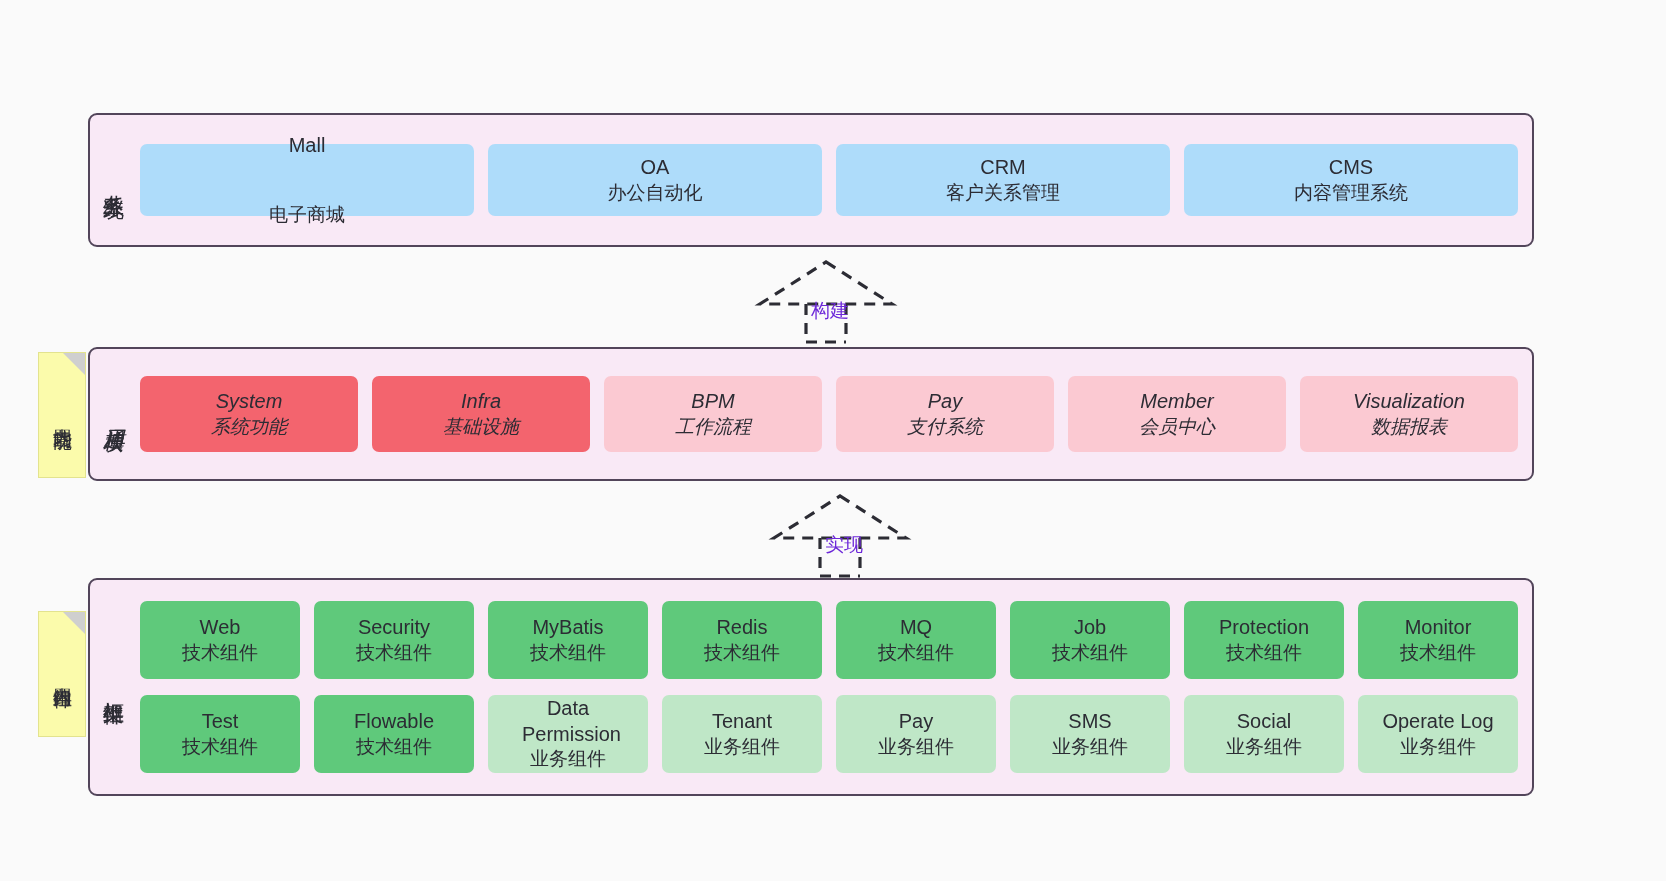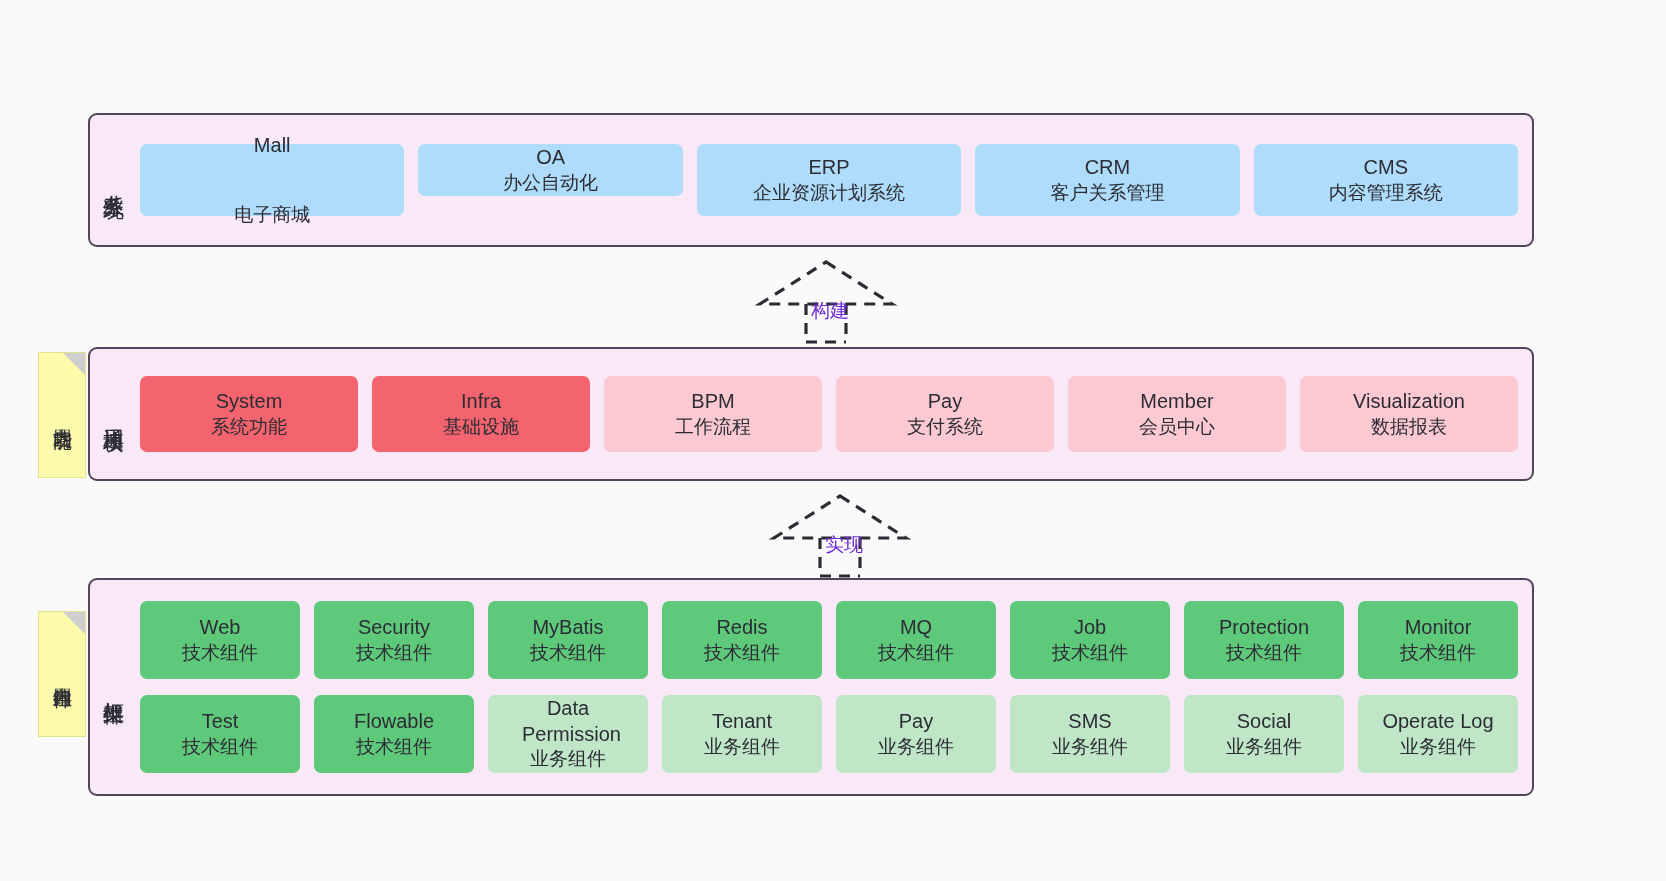--- a/index.html
+++ b/index.html
@@ -111,27 +111,23 @@
 <div class="canvas">
 
   <div class="layer" id="layer-0" style="left:88px; top:113px; width:1446px; height:134px;">
     <div class="layer-title">业务系统</div>
     <div class="layer-body">
       <div class="row">
         <div class="cell c-blue" style="height:72px;gap:44px;">
           <span class="c-title">Mall</span>
           <span class="c-sub">电子商城</span>
         </div>
-        <div class="cell c-blue" style="height:52px;">
+        <div class="cell c-blue" style="height:72px;">
           <span class="c-title">OA</span>
           <span class="c-sub">办公自动化</span>
-        </div>
-        <div class="cell c-blue" style="height:72px;">
-          <span class="c-title">ERP</span>
-          <span class="c-sub">企业资源计划系统</span>
         </div>
         <div class="cell c-blue" style="height:72px;">
           <span class="c-title">CRM</span>
           <span class="c-sub">客户关系管理</span>
         </div>
         <div class="cell c-blue" style="height:72px;">
           <span class="c-title">CMS</span>
           <span class="c-sub">内容管理系统</span>
         </div>
       </div>
@@ -144,21 +140,21 @@
       <path d="M 70 4 L 136 46 L 4 46 Z" fill="none" stroke="#2c2c34" stroke-width="3.2" stroke-dasharray="11 8" stroke-linejoin="miter"></path>
 
       <path d="M 50 46 L 50 84 M 90 46 L 90 84 M 50 84 L 90 84" fill="none" stroke="#2c2c34" stroke-width="3.2" stroke-dasharray="11 8"></path>
     </svg>
     <span class="conn-label" style="left:55px; top:40px;">构建</span>
   </div>
 
   <div class="sticky" style="left:38px; top:352px; width:48px; height:126px;">
     <span>内置功能</span>
   </div>
-  <div class="layer" id="layer-1" style="left:88px; top:347px; width:1446px; height:134px;">
+  <div class="layer" id="layer-1" style="left:88px; top:347px; width:1446px; height:134px;font-style:italic;">
     <div class="layer-title">通用模块</div>
     <div class="layer-body">
       <div class="row">
         <div class="cell c-red" style="height:76px;">
           <span class="c-title">System</span>
           <span class="c-sub">系统功能</span>
         </div>
         <div class="cell c-red" style="height:76px;">
           <span class="c-title">Infra</span>
           <span class="c-sub">基础设施</span>

